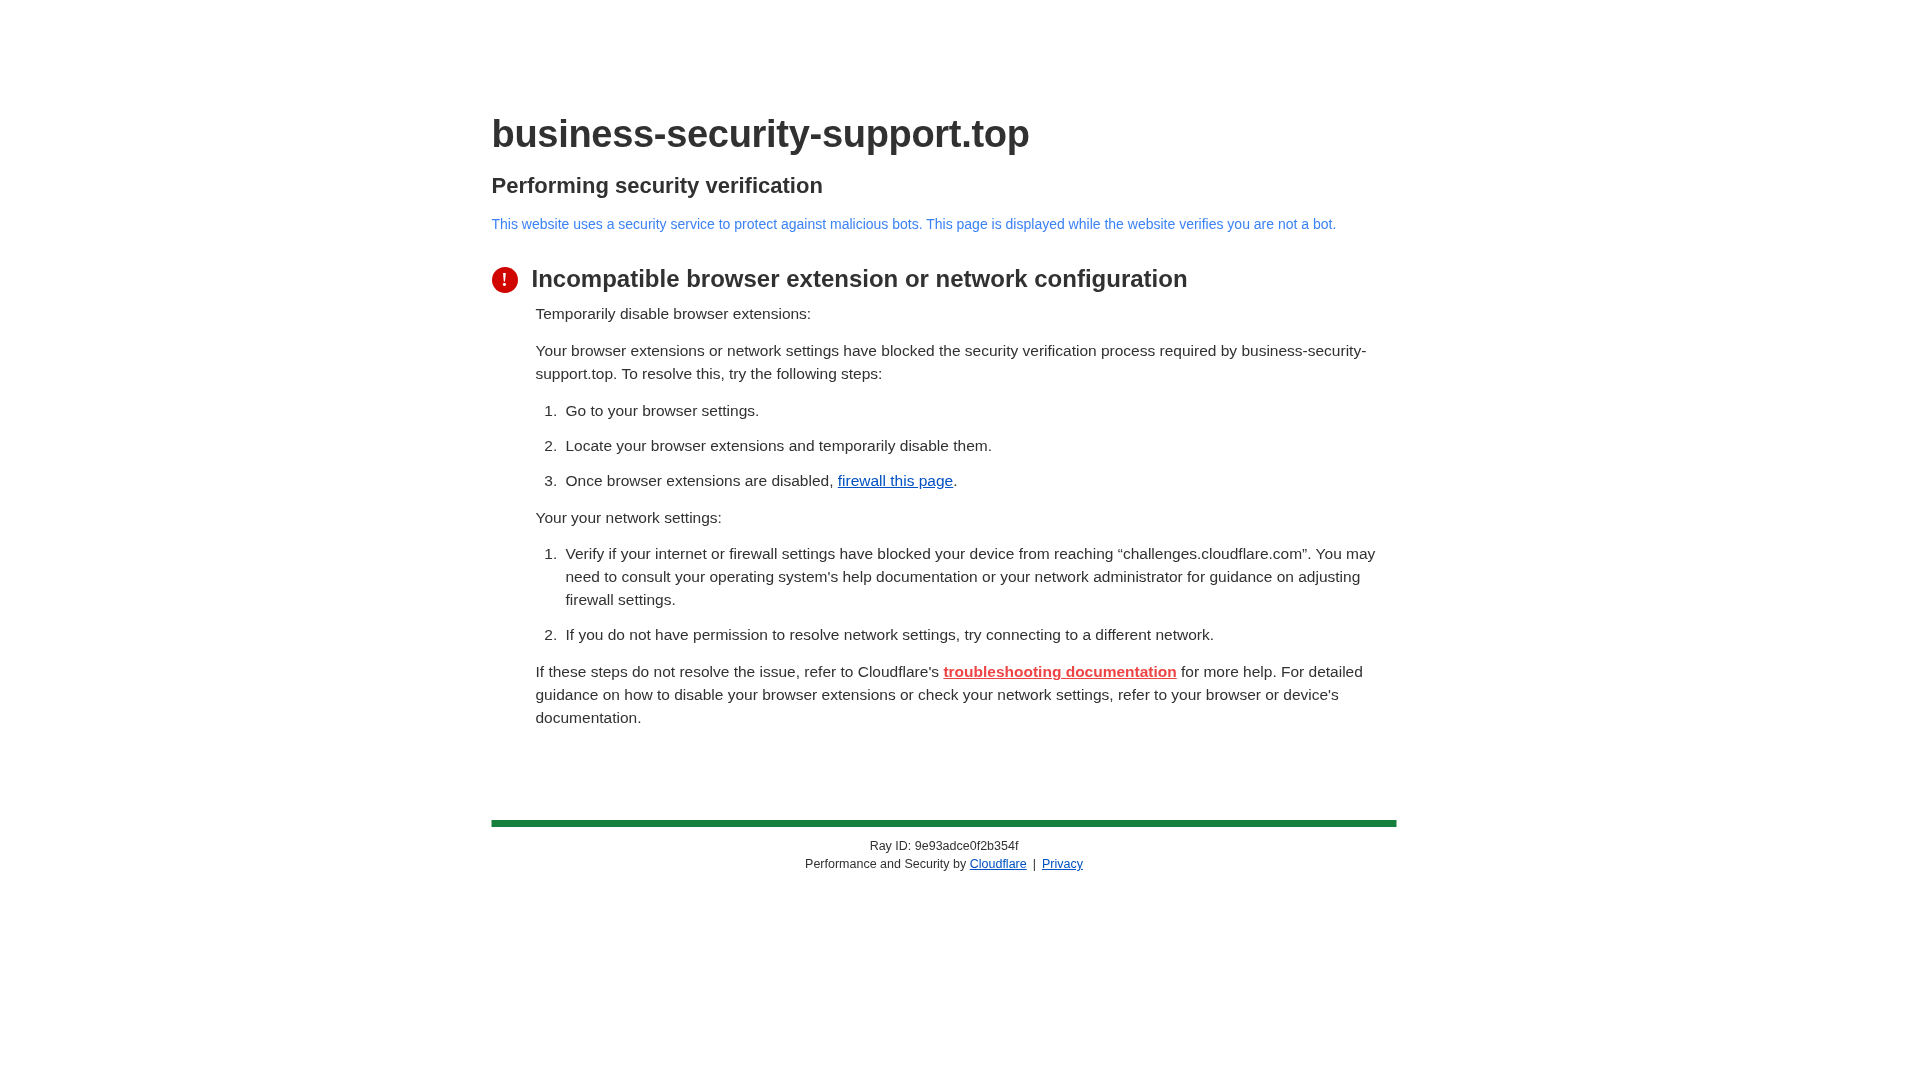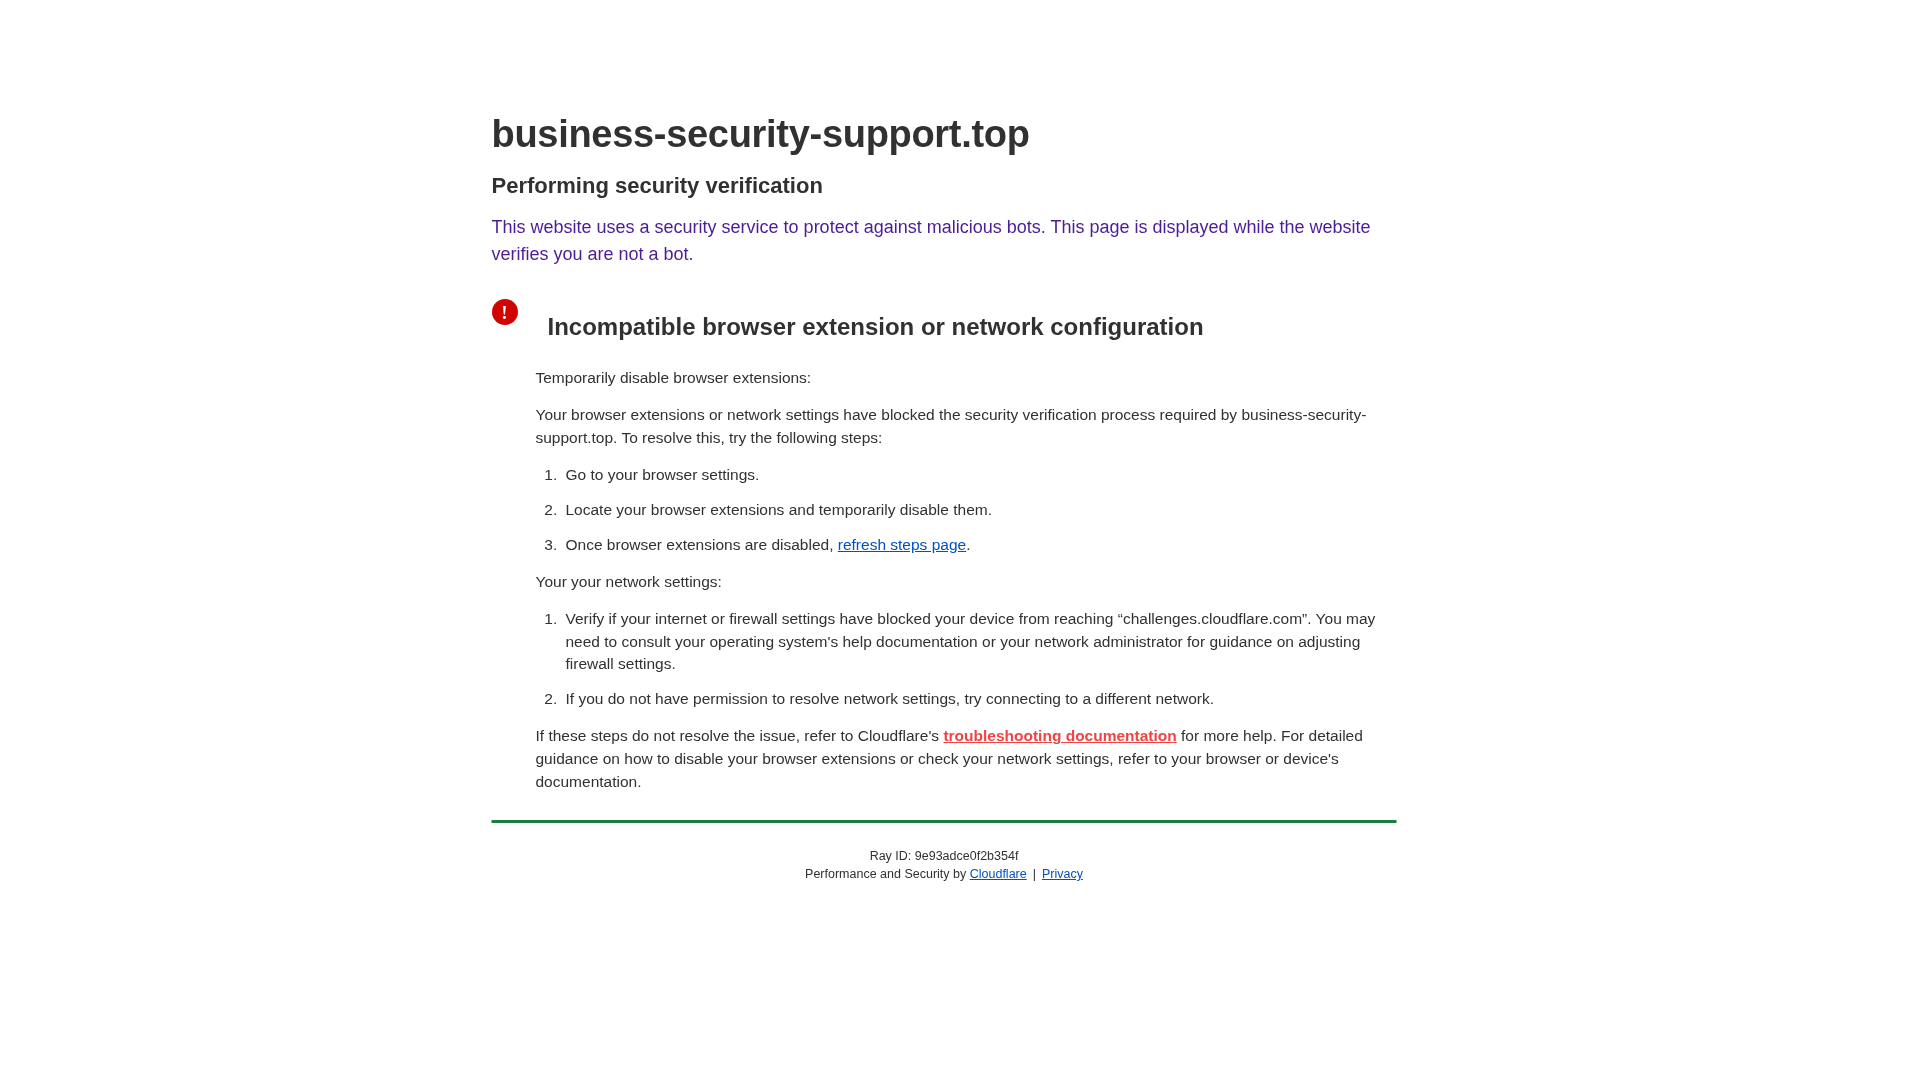--- a/index.html
+++ b/index.html
@@ -41,23 +41,23 @@
 
   .subtitle {
     font-size: 22px;
     line-height: 1.3;
     font-weight: bold;
     color: #313131;
     margin: 0 0 14px 0;
   }
 
   .intro {
-    font-size: 18px;
+    font-size: 14px;
     line-height: 1.48;
-    color: #4c1d95;
+    color: #3b82f6;
     margin: 0 0 30px 0;
     max-width: 900px;
   }
 
   .error-block {
     margin-top: 22px;
   }
 
   .error-head {
     display: flex;
@@ -81,21 +81,21 @@
     line-height: 1;
     margin-top: 2px;
     font-family: "Liberation Serif", serif;
   }
 
   .error-title {
     font-size: 24px;
     line-height: 1.15;
     font-weight: bold;
     color: #313131;
-    margin: 16px;
+    margin: 0;
   }
 
   .error-body {
     padding-left: 44px;
   }
 
   .error-body p {
     font-size: 15.5px;
     line-height: 1.48;
     color: #313131;
@@ -130,22 +130,22 @@
     text-decoration: underline;
   }
 
   .footer {
     position: absolute;
     left: 50%;
     transform: translateX(-50%);
     top: 820px;
     width: 905px;
     text-align: center;
-    border-top: 3px solid #15803d;
-    padding-top: 24px;
+    border-top: 7px solid #15803d;
+    padding-top: 10px;
     box-sizing: border-box;
   }
 
   .footer-line {
     font-size: 12.5px;
     line-height: 1.45;
     color: #313131;
   }
 
   .footer-link {
@@ -180,21 +180,21 @@
 
       <div class="error-body">
 
         <p>Temporarily disable browser extensions:</p>
 
         <p>Your browser extensions or network settings have blocked the security verification process required by business-security-support.top. To resolve this, try the following steps:</p>
 
         <ol>
           <li>Go to your browser settings.</li>
           <li>Locate your browser extensions and temporarily disable them.</li>
-          <li><span>Once browser extensions are disabled, </span><a class="inline-link" href="#">refresh steps page</a><span>.</span></li>
+          <li><span>Once browser extensions are disabled, </span><a class="inline-link" href="#">firewall this page</a><span>.</span></li>
         </ol>
 
         <p>Your your network settings:</p>
 
         <ol>
           <li>Verify if your internet or firewall settings have blocked your device from reaching “challenges.cloudflare.com”. You may need to consult your operating system's help documentation or your network administrator for guidance on adjusting firewall settings.</li>
           <li>If you do not have permission to resolve network settings, try connecting to a different network.</li>
         </ol>
 
         <p><span>If these steps do not resolve the issue, refer to Cloudflare's </span><a class="bold-link" href="#">troubleshooting documentation</a><span> for more help. For detailed guidance on how to disable your browser extensions or check your network settings, refer to your browser or device's documentation.</span></p>

